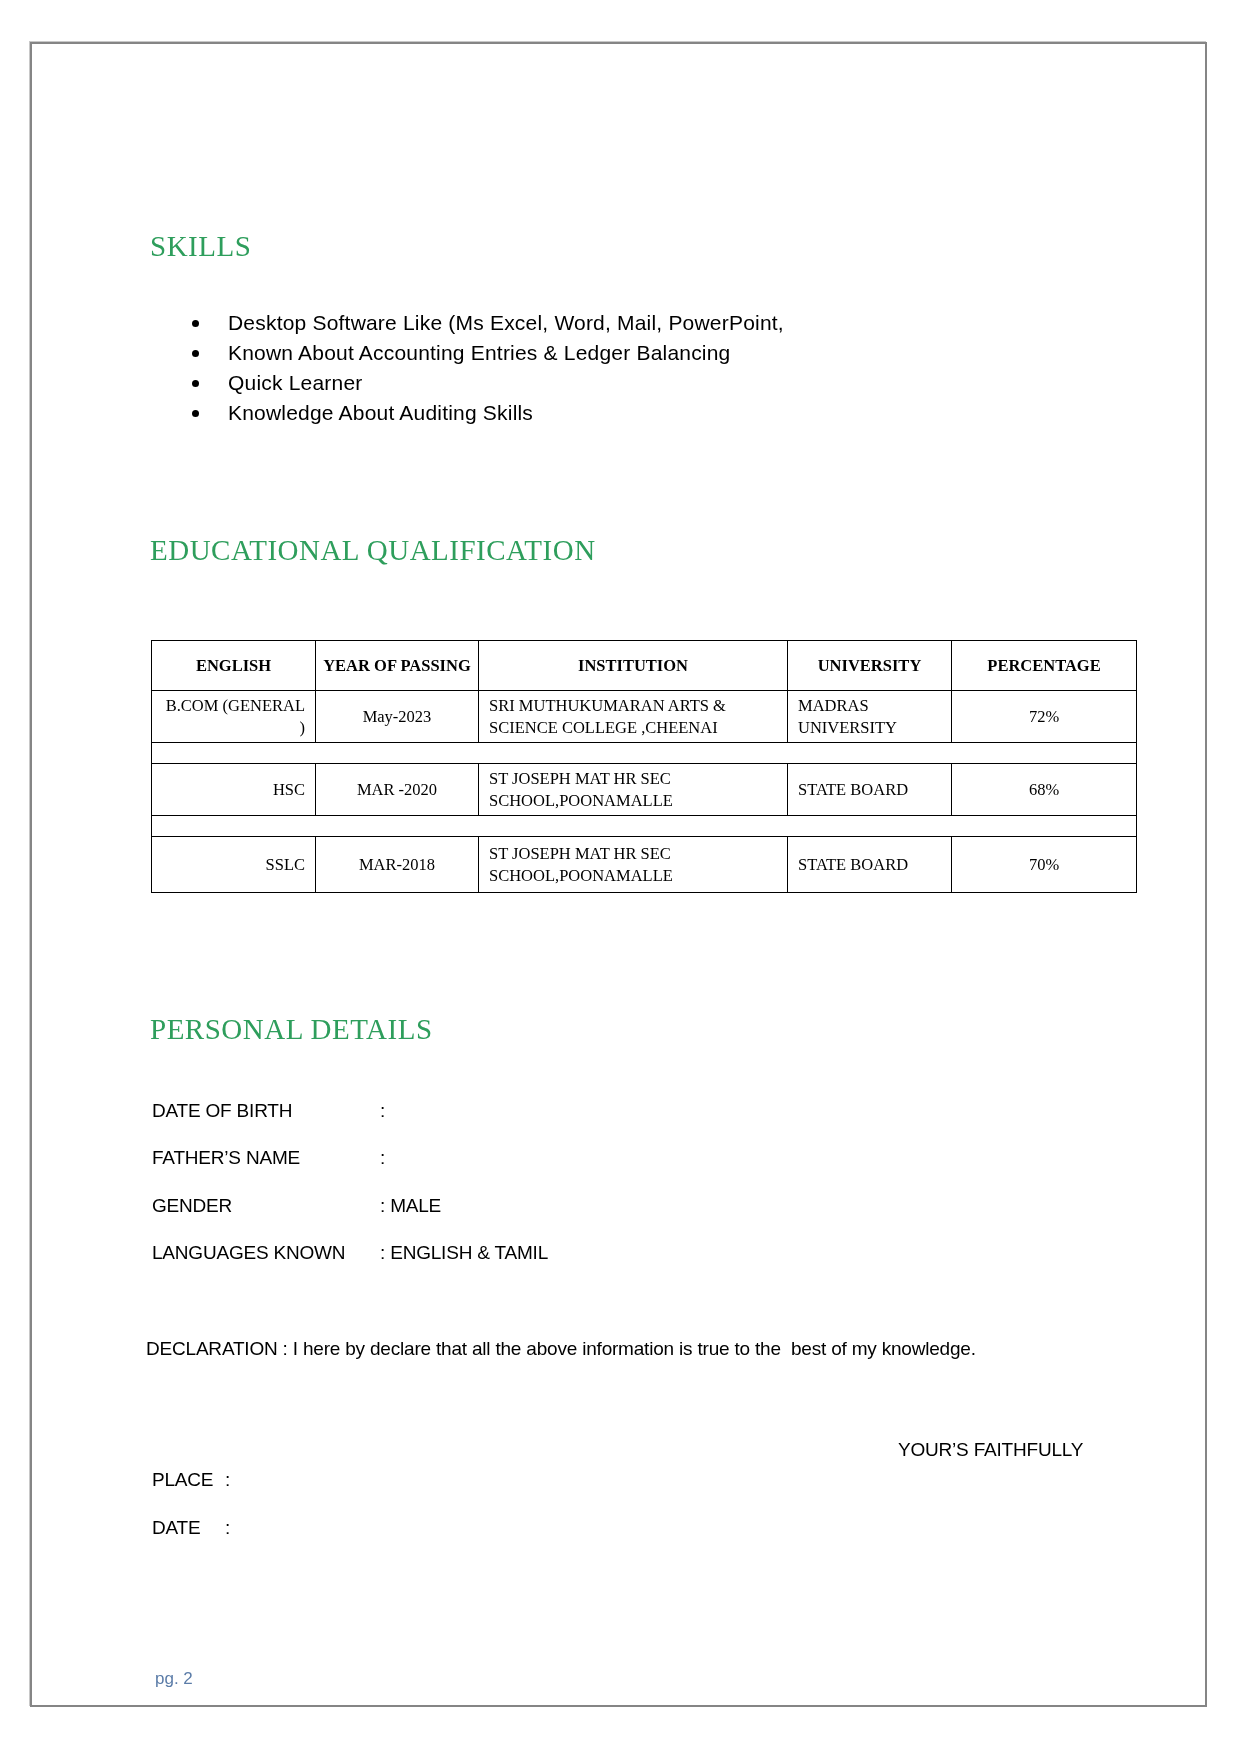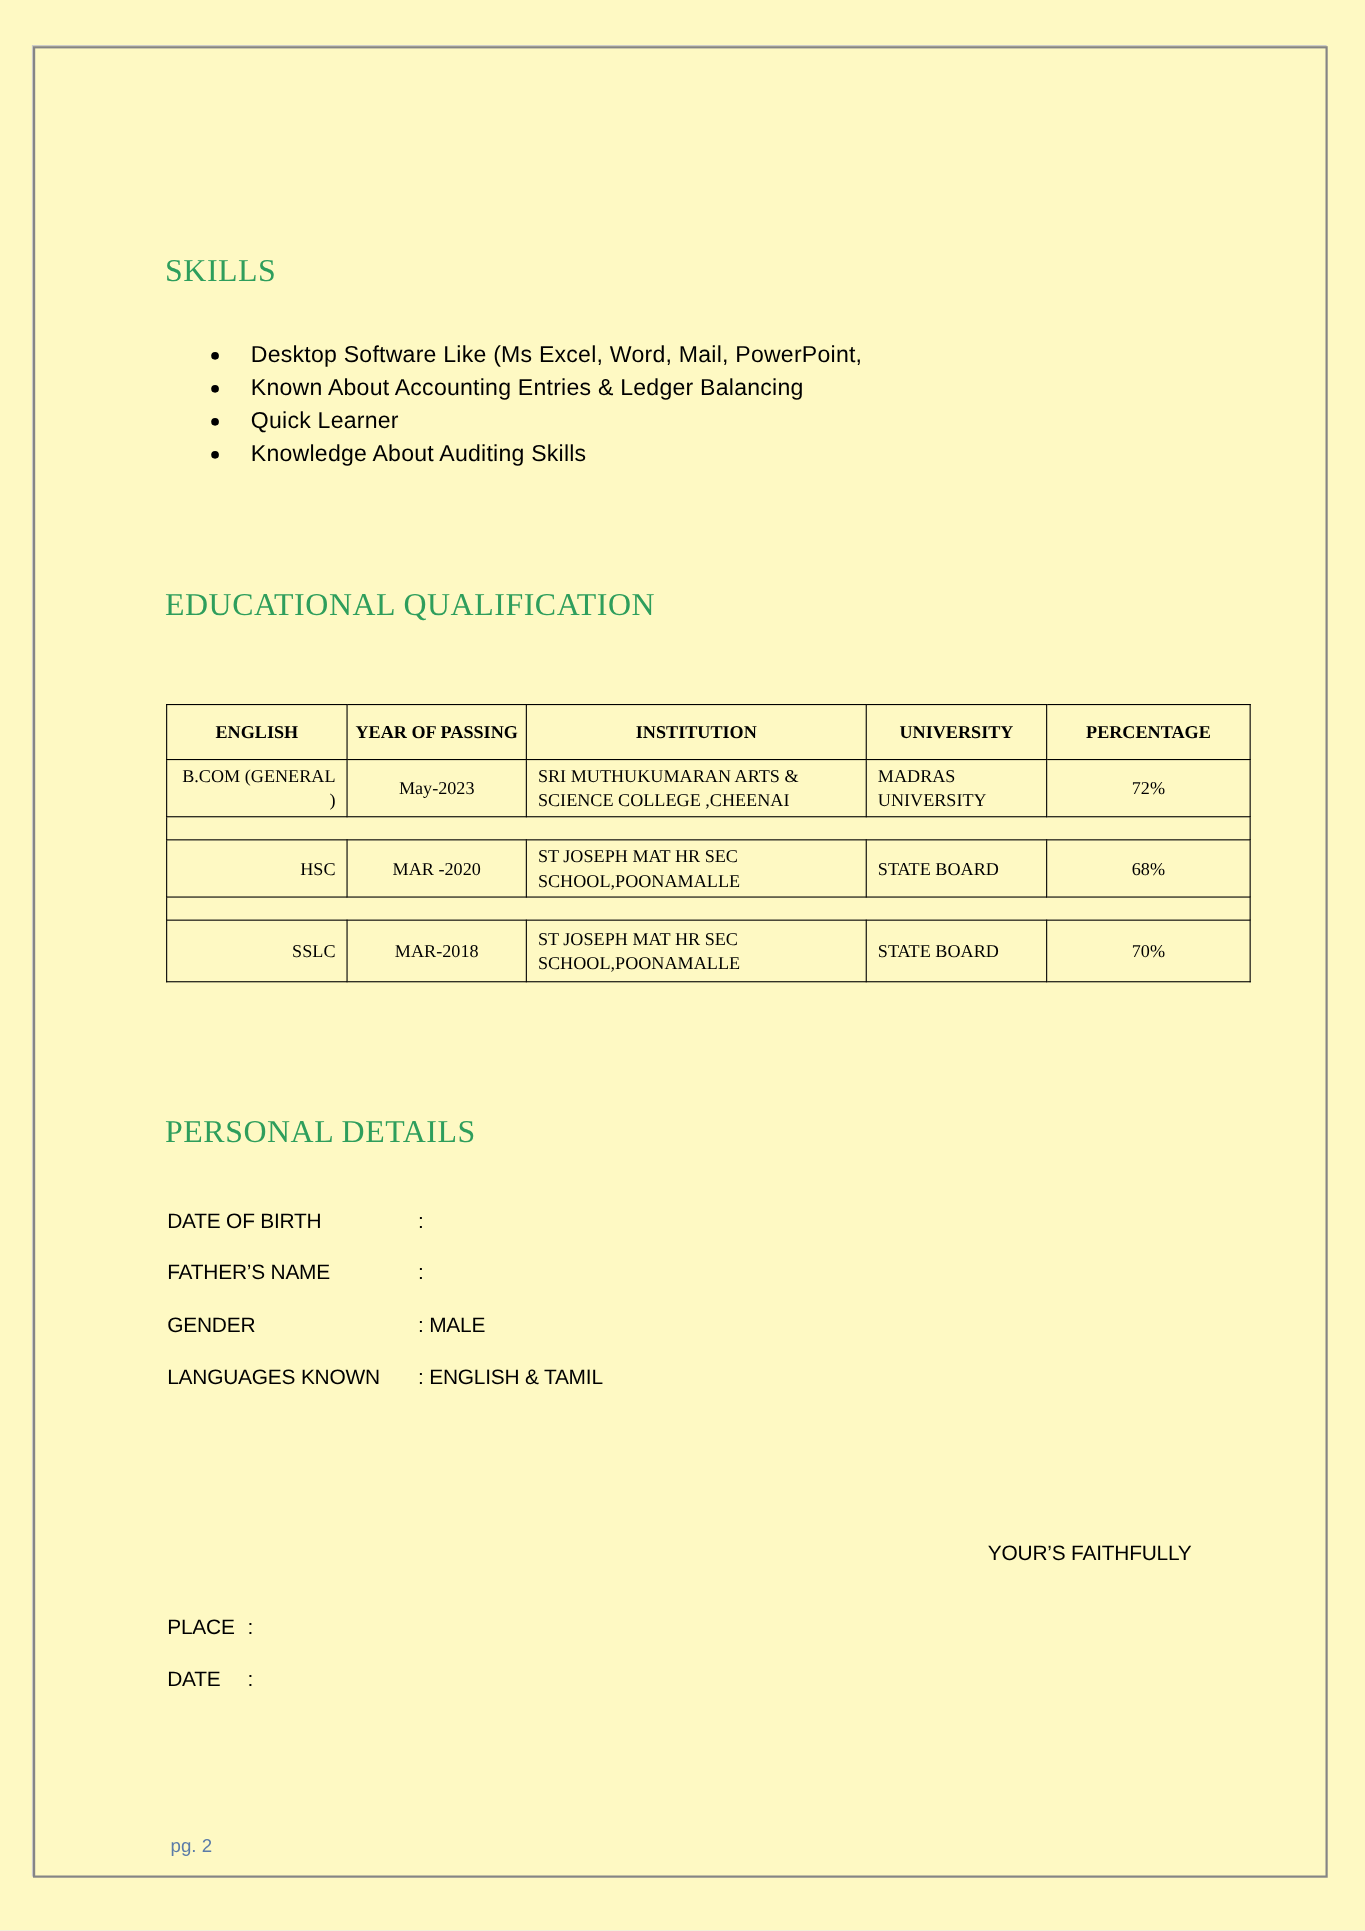--- a/index.html
+++ b/index.html
@@ -1,19 +1,19 @@
 <!DOCTYPE html>
 <html><head>
 <meta charset="utf-8">
 <style>
   html,body{margin:0;padding:0;background:#e9e9e9;}
   .page{
     position:relative;
     width:1241px;height:1755px;
-    background:#fef9c3;
+    background:#ffffff;
     font-family:"Liberation Sans",sans-serif;
     color:#000;
     overflow:hidden;
   }
   .page-border{
     position:absolute;left:30px;top:42px;width:1177px;height:1665px;
     border:2px solid #858585;box-sizing:border-box;
     box-shadow:-1px -1px 0 #c8c8c8;
   }
   .green-heading{
@@ -79,21 +79,21 @@
     font-size:19px;letter-spacing:-0.2px;white-space:pre-wrap;
   }
   .footer-field{
     position:absolute;left:152px;display:flex;
     font-size:19px;letter-spacing:-0.2px;white-space:pre;margin-top:33px;
   }
   .footer-field .f-label{width:73px;flex:0 0 73px;}
   #place-row{top:1436px;}
   #date-row{top:1484px;}
   .signature{
-    position:absolute;left:898px;top:1402px;
+    position:absolute;left:898px;top:1439px;
     font-size:19px;letter-spacing:-0.2px;white-space:nowrap;
   }
   .page-number{
     position:absolute;left:155px;top:1655px;
     font-size:17px;color:#5B7CA8;margin-top:14px;
   }
 </style>
 </head>
 <body>
 
@@ -174,20 +174,21 @@
   </div>
   <div class="pd-field" id="pd-2">
     <span class="pd-label">GENDER</span>
     <span class="pd-value">: MALE</span>
   </div>
   <div class="pd-field" id="pd-3">
     <span class="pd-label">LANGUAGES KNOWN</span>
     <span class="pd-value">: ENGLISH &amp; TAMIL</span>
   </div>
 
+  <div class="declaration">DECLARATION : I here by declare that all the above information is true to the  best of my knowledge.</div>
 
   <div class="footer-field" id="place-row">
     <span class="f-label">PLACE</span>
     <span>:</span>
   </div>
   <div class="signature">YOUR’S FAITHFULLY</div>
   <div class="footer-field" id="date-row">
     <span class="f-label">DATE</span>
     <span>:</span>
   </div>

